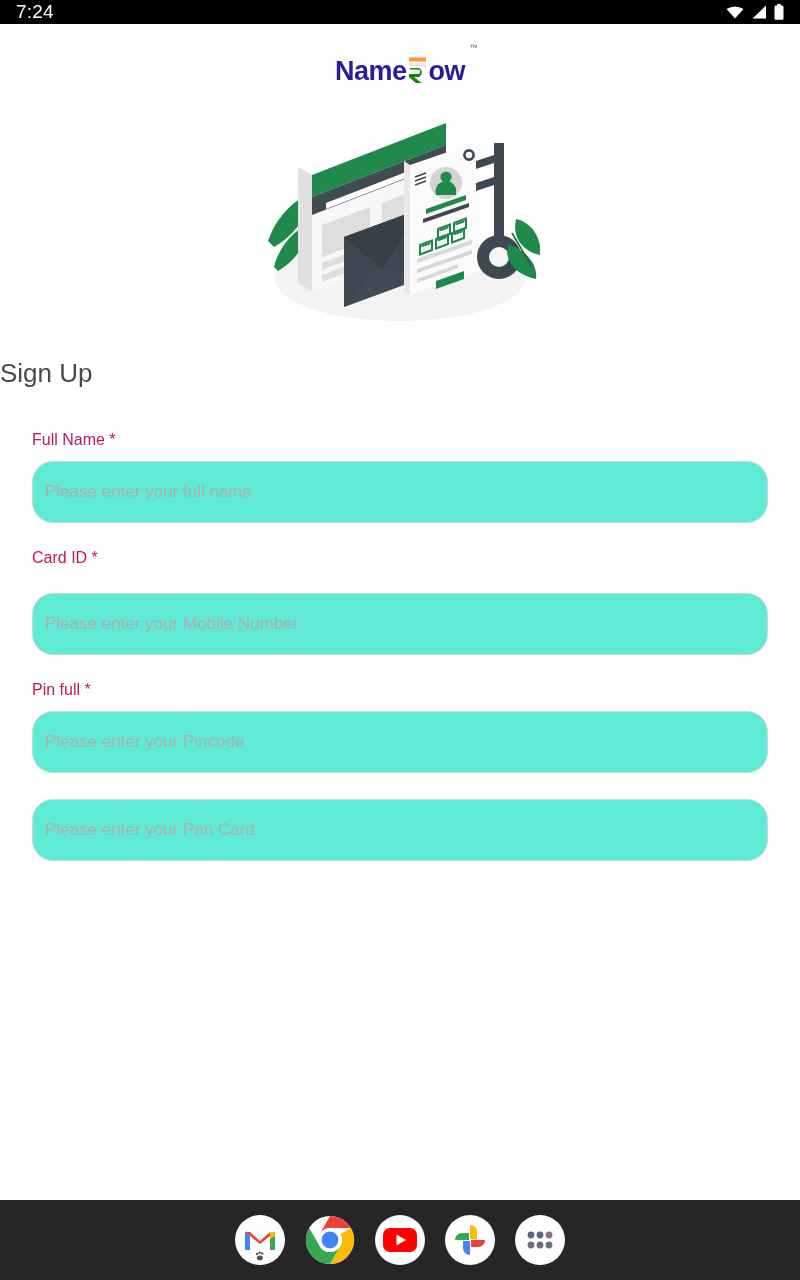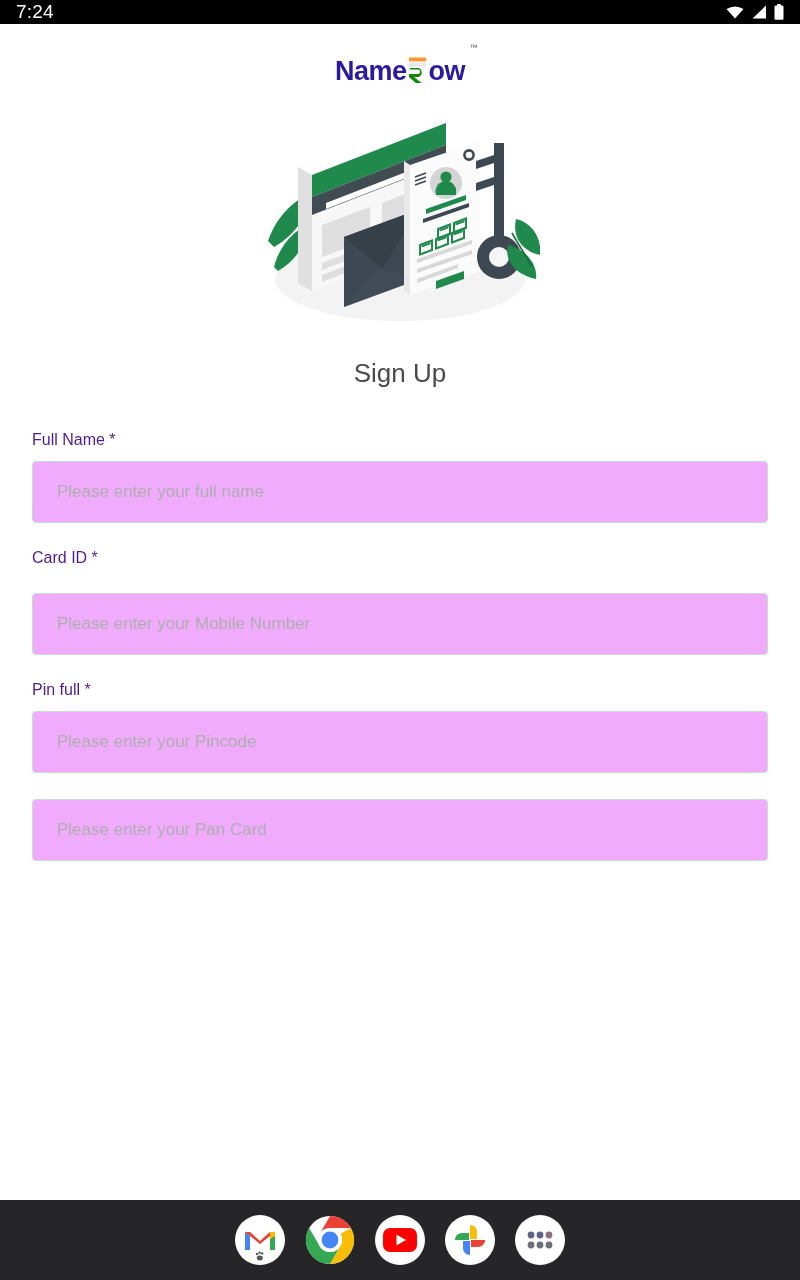--- a/index.html
+++ b/index.html
@@ -80,45 +80,45 @@
   #hero {
     height: 240px;
     display: flex;
     align-items: center;
     justify-content: center;
     margin-top: 4px;
   }
 
   
   #page-title {
-    text-align: center;
+    text-align: left;
     font-size: 26px;
     color: #4a4a4a;
     margin-top: 24px;
   }
 
   
   #form {
     padding: 0 32px;
     margin-top: 42px;
   }
   .field { margin-bottom: 26px; }
   .field-label {
     font-size: 16px;
-    color: #4c1d95;
+    color: #be185d;
     margin-bottom: 12px;
     display: block;
   }
   .field-input {
     width: 100%;
     height: 62px;
     border: 1px solid #c5ded0;
-    border-radius: 4px;
-    background: #f0abfc;
-    padding: 0 24px;
+    border-radius: 21px;
+    background: #5eead4;
+    padding: 0 12px;
     font-size: 17px;
     color: #333;
     font-family: "Liberation Sans", sans-serif;
     outline: none;
   }
   .field-input::placeholder { color: #aeaeae; }
 
   
   #dock {
     height: 80px;

